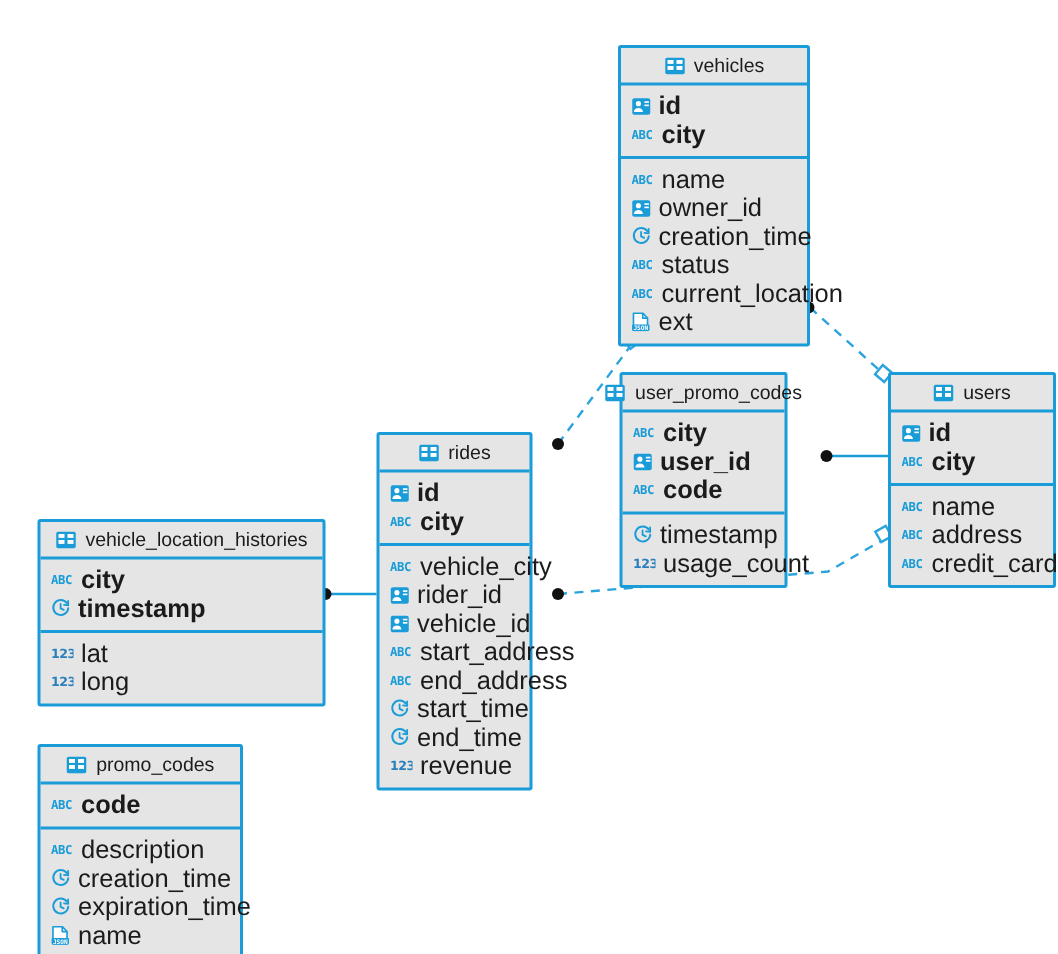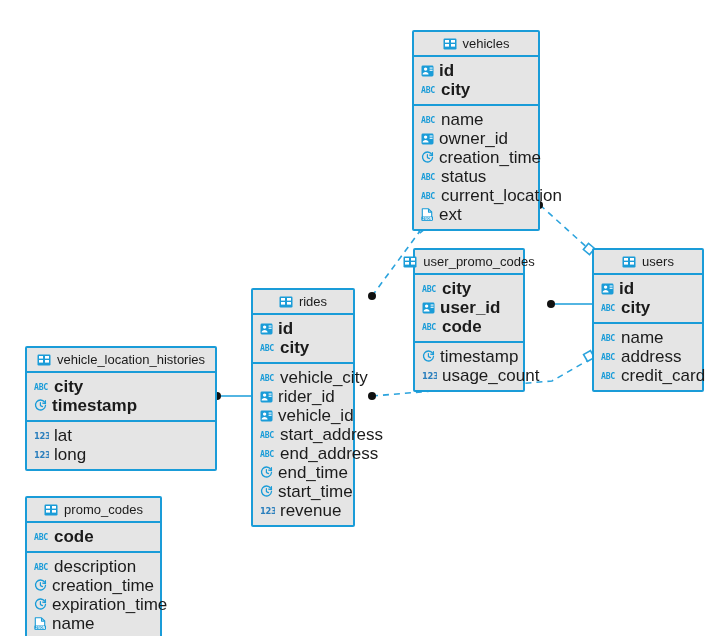--- a/index.html
+++ b/index.html
@@ -381,31 +381,31 @@
           <span class="field-name">end_address</span>
         </div>
         <div class="field-row">
           <span class="ico">
             <svg width="13" height="13" viewBox="0 0 13 13">
               <path d="M10.6 3.1A5 5 0 1 0 11.5 6.5" fill="none" stroke="#1a9cd8" stroke-width="1.3" stroke-linecap="round"></path>
               <path d="M11.4 1.6 L11.5 4.6 L8.7 4.2" fill="none" stroke="#1a9cd8" stroke-width="1.2" stroke-linejoin="round" stroke-linecap="round"></path>
               <path d="M6.4 3.6 L6.4 6.6 L8.5 7.6" fill="none" stroke="#1a9cd8" stroke-width="1.2" stroke-linecap="round" stroke-linejoin="round"></path>
             </svg>
           </span>
+          <span class="field-name">start_time</span>
+        </div>
+        <div class="field-row">
+          <span class="ico">
+            <svg width="13" height="13" viewBox="0 0 13 13">
+              <path d="M10.6 3.1A5 5 0 1 0 11.5 6.5" fill="none" stroke="#1a9cd8" stroke-width="1.3" stroke-linecap="round"></path>
+              <path d="M11.4 1.6 L11.5 4.6 L8.7 4.2" fill="none" stroke="#1a9cd8" stroke-width="1.2" stroke-linejoin="round" stroke-linecap="round"></path>
+              <path d="M6.4 3.6 L6.4 6.6 L8.5 7.6" fill="none" stroke="#1a9cd8" stroke-width="1.2" stroke-linecap="round" stroke-linejoin="round"></path>
+            </svg>
+          </span>
           <span class="field-name">end_time</span>
-        </div>
-        <div class="field-row">
-          <span class="ico">
-            <svg width="13" height="13" viewBox="0 0 13 13">
-              <path d="M10.6 3.1A5 5 0 1 0 11.5 6.5" fill="none" stroke="#1a9cd8" stroke-width="1.3" stroke-linecap="round"></path>
-              <path d="M11.4 1.6 L11.5 4.6 L8.7 4.2" fill="none" stroke="#1a9cd8" stroke-width="1.2" stroke-linejoin="round" stroke-linecap="round"></path>
-              <path d="M6.4 3.6 L6.4 6.6 L8.5 7.6" fill="none" stroke="#1a9cd8" stroke-width="1.2" stroke-linecap="round" stroke-linejoin="round"></path>
-            </svg>
-          </span>
-          <span class="field-name">start_time</span>
         </div>
         <div class="field-row">
           <span class="ico">
             <svg width="15" height="11" viewBox="0 0 15 11">
               <text x="0" y="8.6" font-family="DejaVu Sans, sans-serif" font-size="8.4" font-weight="bold" fill="#2b7fbd" letter-spacing="-0.3">123</text>
             </svg>
           </span>
           <span class="field-name">revenue</span>
         </div>
       </div>

